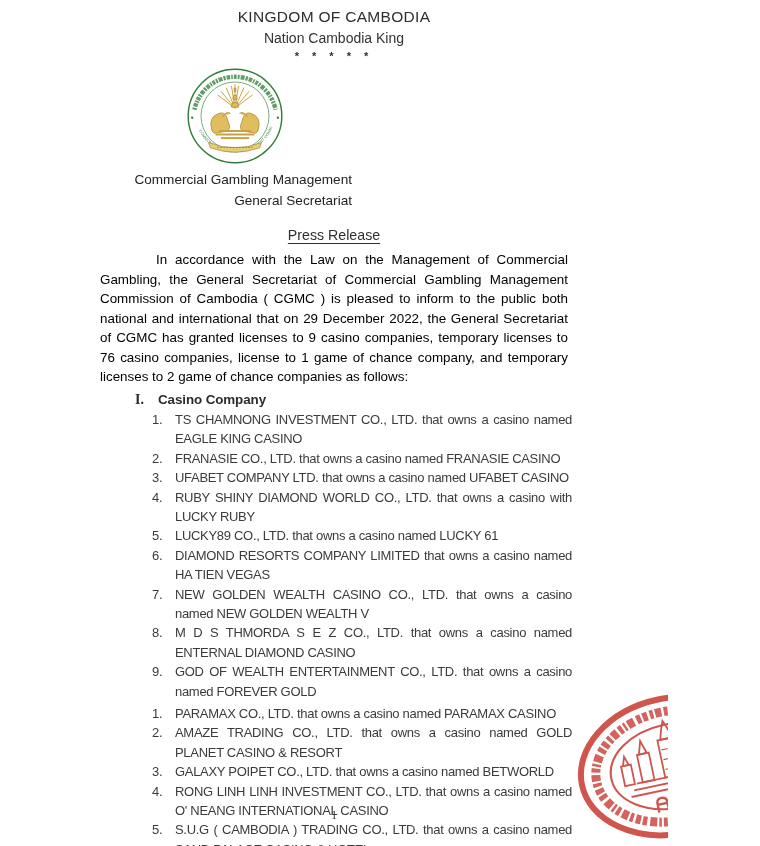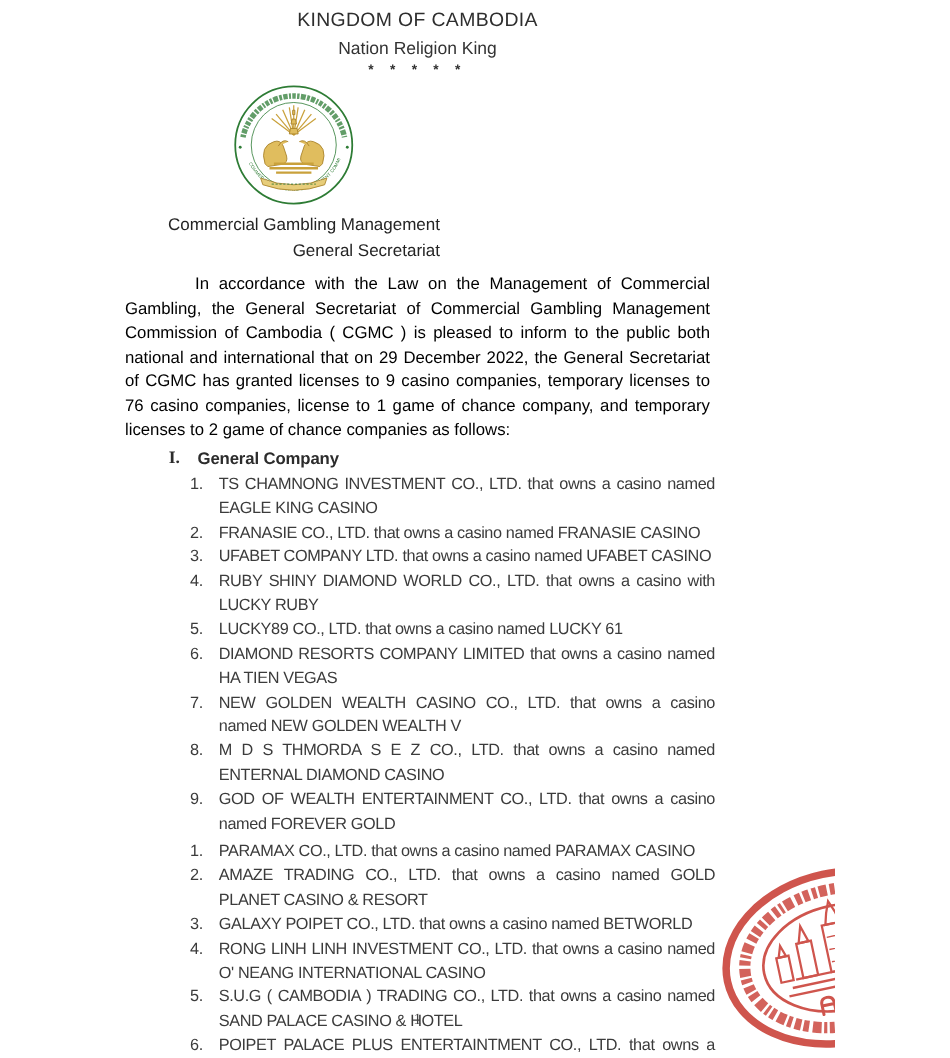--- a/index.html
+++ b/index.html
@@ -39,21 +39,21 @@
   .pagenum{position:absolute;left:0;right:0;top:808px;text-align:center;
     font-family:"Liberation Serif",serif;font-size:12.5px;color:#444;}
 </style>
 </head>
 <body>
 
 <div class="page">
 
   <div class="doc-header">
     <div class="kingdom">KINGDOM OF CAMBODIA</div>
-    <div class="motto">Nation Religion King</div>
+    <div class="motto">Nation Cambodia King</div>
     <div class="stars">* * * * *</div>
   </div>
 
   <div class="seal-row">
     <svg width="106" height="98" viewBox="0 0 120 110">
       <circle cx="60" cy="55" r="53" fill="none" stroke="#2e7c35" stroke-width="1.6"></circle>
       <circle cx="60" cy="55" r="38.5" fill="none" stroke="#2e7c35" stroke-width="0.9" opacity="0.8"></circle>
 
       <path d="M14 48 A 47 47 0 0 1 106 48" fill="none" stroke="#2e7c35" stroke-width="5" stroke-dasharray="2.5 1.2 4 1.2 1.8 1.2 3.2 1.2 2.2 1.2 4.5 1.2" opacity="0.75"></path>
       <circle cx="11.5" cy="57" r="1.3" fill="#2e7c35"></circle>
@@ -94,26 +94,27 @@
         <path d="M40 90.5 h40" stroke="#2e7c35" stroke-width="1.1" stroke-dasharray="2 1.5" opacity="0.7"></path>
       </g>
     </svg>
   </div>
 
   <div class="org-block">
     <div>Commercial Gambling Management</div>
     <div>General Secretariat</div>
   </div>
 
+  <div class="pr-title">Press Release</div>
   <p class="pr-body">In accordance with the Law on the Management of Commercial Gambling, the General Secretariat of Commercial Gambling Management Commission of Cambodia ( CGMC ) is pleased to inform to the public both national and international that on 29 December 2022, the General Secretariat of CGMC has granted licenses to 9 casino companies, temporary licenses to 76 casino companies, license to 1 game of chance company, and temporary licenses to 2 game of chance companies as follows:</p>
 
   <div class="section">
     <div class="sec-head">
       <span class="sec-num">I.</span>
-      <span class="sec-title">General Company</span>
+      <span class="sec-title">Casino Company</span>
     </div>
     <div class="list">
       <div class="li">
           <span class="num">1.</span>
           <div class="txt">TS CHAMNONG INVESTMENT CO., LTD. that owns a casino named EAGLE KING CASINO</div>
         </div>
       <div class="li">
           <span class="num">2.</span>
           <div class="txt">FRANASIE CO., LTD. that owns a casino named FRANASIE CASINO</div>
         </div>

